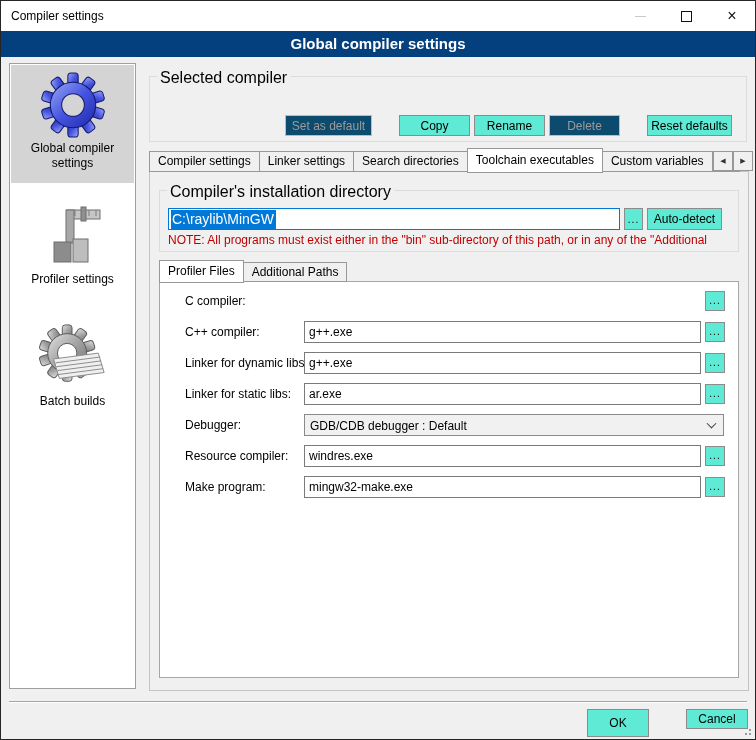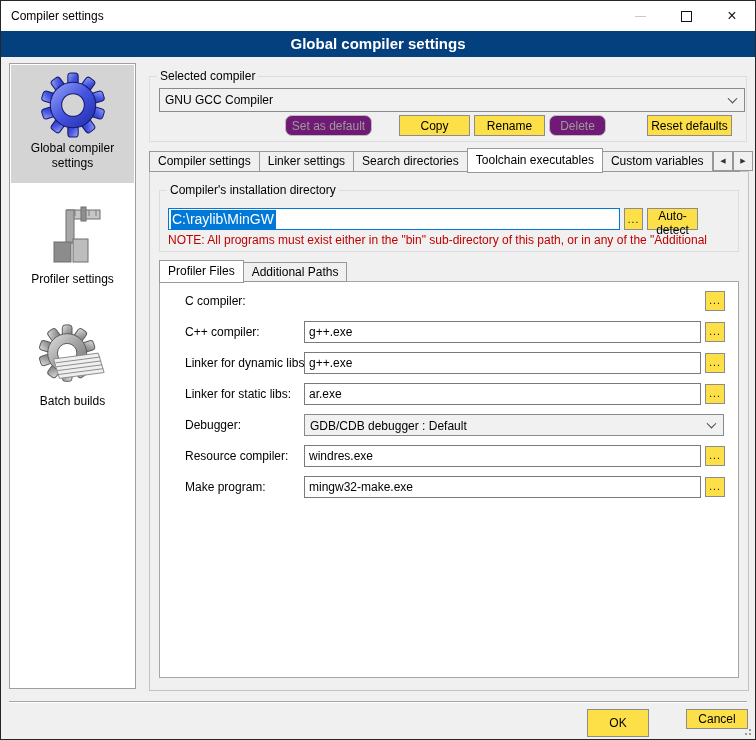--- a/index.html
+++ b/index.html
@@ -22,33 +22,33 @@
   
   .sidebar{position:absolute;left:8px;top:62px;width:127px;height:626px;background:#fff;
            border:1px solid #9f9f9f;box-sizing:border-box;}
   .side-item{position:absolute;left:1px;right:1px;text-align:center;}
   .side-item.selected{background:#d4d4d4;}
   .side-icon{display:block;margin:7px auto 3px;}
   .side-label{font-size:12px;line-height:15px;}
 
   
   .groupbox{position:absolute;border:1px solid #dcdcdc;box-sizing:border-box;}
-  .groupbox-label{position:absolute;top:-8px;left:7px;background:#f0f0f0;padding:0 3px;font-size:12px;white-space:nowrap;}
+  .groupbox-label{position:absolute;top:-8px;left:7px;background:#f0f0f0;padding:0 3px;font-size:16px;white-space:nowrap;}
 
   
   .combo{position:absolute;box-sizing:border-box;border:1px solid #8a8a8a;background:#f1f1f1;
          padding:0 22px 0 5px;overflow:hidden;white-space:nowrap;}
   .combo .combo-text{line-height:22px;}
   .combo .chev{position:absolute;right:8px;top:50%;width:6px;height:6px;border-right:1.4px solid #3d3d3d;
                border-bottom:1.4px solid #3d3d3d;transform:translateY(-70%) rotate(45deg);}
 
   
-  .btn{position:absolute;box-sizing:border-box;background:#fde047;border:1px solid #8c8c8c;
+  .btn{position:absolute;box-sizing:border-box;background:#5eead4;border:1px solid #8c8c8c;
        font-size:12px;text-align:center;font-family:inherit;padding:0;color:#000;}
-  .btn.disabled{background:#701a75;border-color:#bcbcbc;color:#9b9b9b;border-radius:7px;}
+  .btn.disabled{background:#0c4a6e;border-color:#bcbcbc;color:#9b9b9b;}
 
   
   .tabs{position:absolute;left:148px;top:146px;height:25px;display:flex;align-items:flex-end;z-index:4;}
   .tab{box-sizing:border-box;height:21px;line-height:19px;padding:0 8px;background:#f0f0f0;
        border:1px solid #989898;margin-right:-1px;white-space:nowrap;}
   .tab.selected{height:25px;line-height:23px;background:#fff;position:relative;z-index:3;margin-bottom:-1px;}
   .tab-truncated{max-width:28px;overflow:hidden;padding-right:0;}
   .tab-scroll{position:absolute;box-sizing:border-box;width:20px;height:20px;top:150px;background:#f0f0f0;
               border:1px solid #989898;font-size:7px;line-height:18px;text-align:center;color:#333;padding:0;z-index:5;}
 
@@ -186,28 +186,24 @@
           <line x1="20" y1="48" x2="66" y2="42"></line>
           <line x1="21" y1="52" x2="67" y2="46"></line>
         </g>
       </svg>
       <div class="side-label">Batch builds</div>
     </div>
   </div>
 
   <div class="groupbox" style="left:148px;top:75px;width:598px;height:66px;">
     <span class="groupbox-label">Selected compiler</span>
-    <div class="combo" style="left:9px;top:11px;width:586px;height:24px;">
-      <span class="combo-text">GNU GCC Compiler</span>
-      <span class="chev"></span>
-    </div>
     <button class="btn disabled" style="left:135px;top:38px;width:87px;height:21px;">Set as default</button>
     <button class="btn" style="left:249px;top:38px;width:71px;height:21px;">Copy</button>
     <button class="btn" style="left:324px;top:38px;width:71px;height:21px;">Rename</button>
-    <button class="btn disabled" style="left:399px;top:38px;width:57px;height:21px;">Delete</button>
+    <button class="btn disabled" style="left:399px;top:38px;width:71px;height:21px;">Delete</button>
     <button class="btn" style="left:497px;top:38px;width:85px;height:21px;">Reset defaults</button>
   </div>
 
   <div class="tabs">
     <div class="tab">Compiler settings</div>
     <div class="tab">Linker settings</div>
     <div class="tab">Search directories</div>
     <div class="tab selected">Toolchain executables</div>
     <div class="tab">Custom variables</div>
     <div class="tab tab-truncated">Build options</div>
@@ -216,21 +212,21 @@
   <button class="tab-scroll" style="left:732px;">▶</button>
 
   <div class="main-panel"></div>
 
   <div class="groupbox" style="left:158px;top:189px;width:580px;height:62px;z-index:2;">
     <span class="groupbox-label" style="background:#f0f0f0;">Compiler's installation directory</span>
     <div class="path-input" style="left: 8px; top: 17px; width: 452px; height: 22px; border-color: rgb(0, 120, 215);">
       <span class="path-selected" style="background: rgb(0, 120, 215);">C:\raylib\MinGW</span>
     </div>
     <button class="btn" style="left:464px;top:17px;width:19px;height:22px;font-size:10px;letter-spacing:1px;">...</button>
-    <button class="btn" style="left:487px;top:17px;width:51px;height:22px;">Auto-detect</button>
+    <button class="btn" style="left:487px;top:17px;width:75px;height:22px;">Auto-detect</button>
     <div class="note" style="left: 8px; top: 42px; width: 566px; color: rgb(192, 0, 0);">NOTE: All programs must exist either in the "bin" sub-directory of this path, or in any of the "Additional</div>
   </div>
 
   <div class="subtabs">
     <div class="subtab selected">Profiler Files</div>
     <div class="subtab">Additional Paths</div>
   </div>
   <div class="subpage"></div>
 
   <div class="field-row" style="top:289px;">

